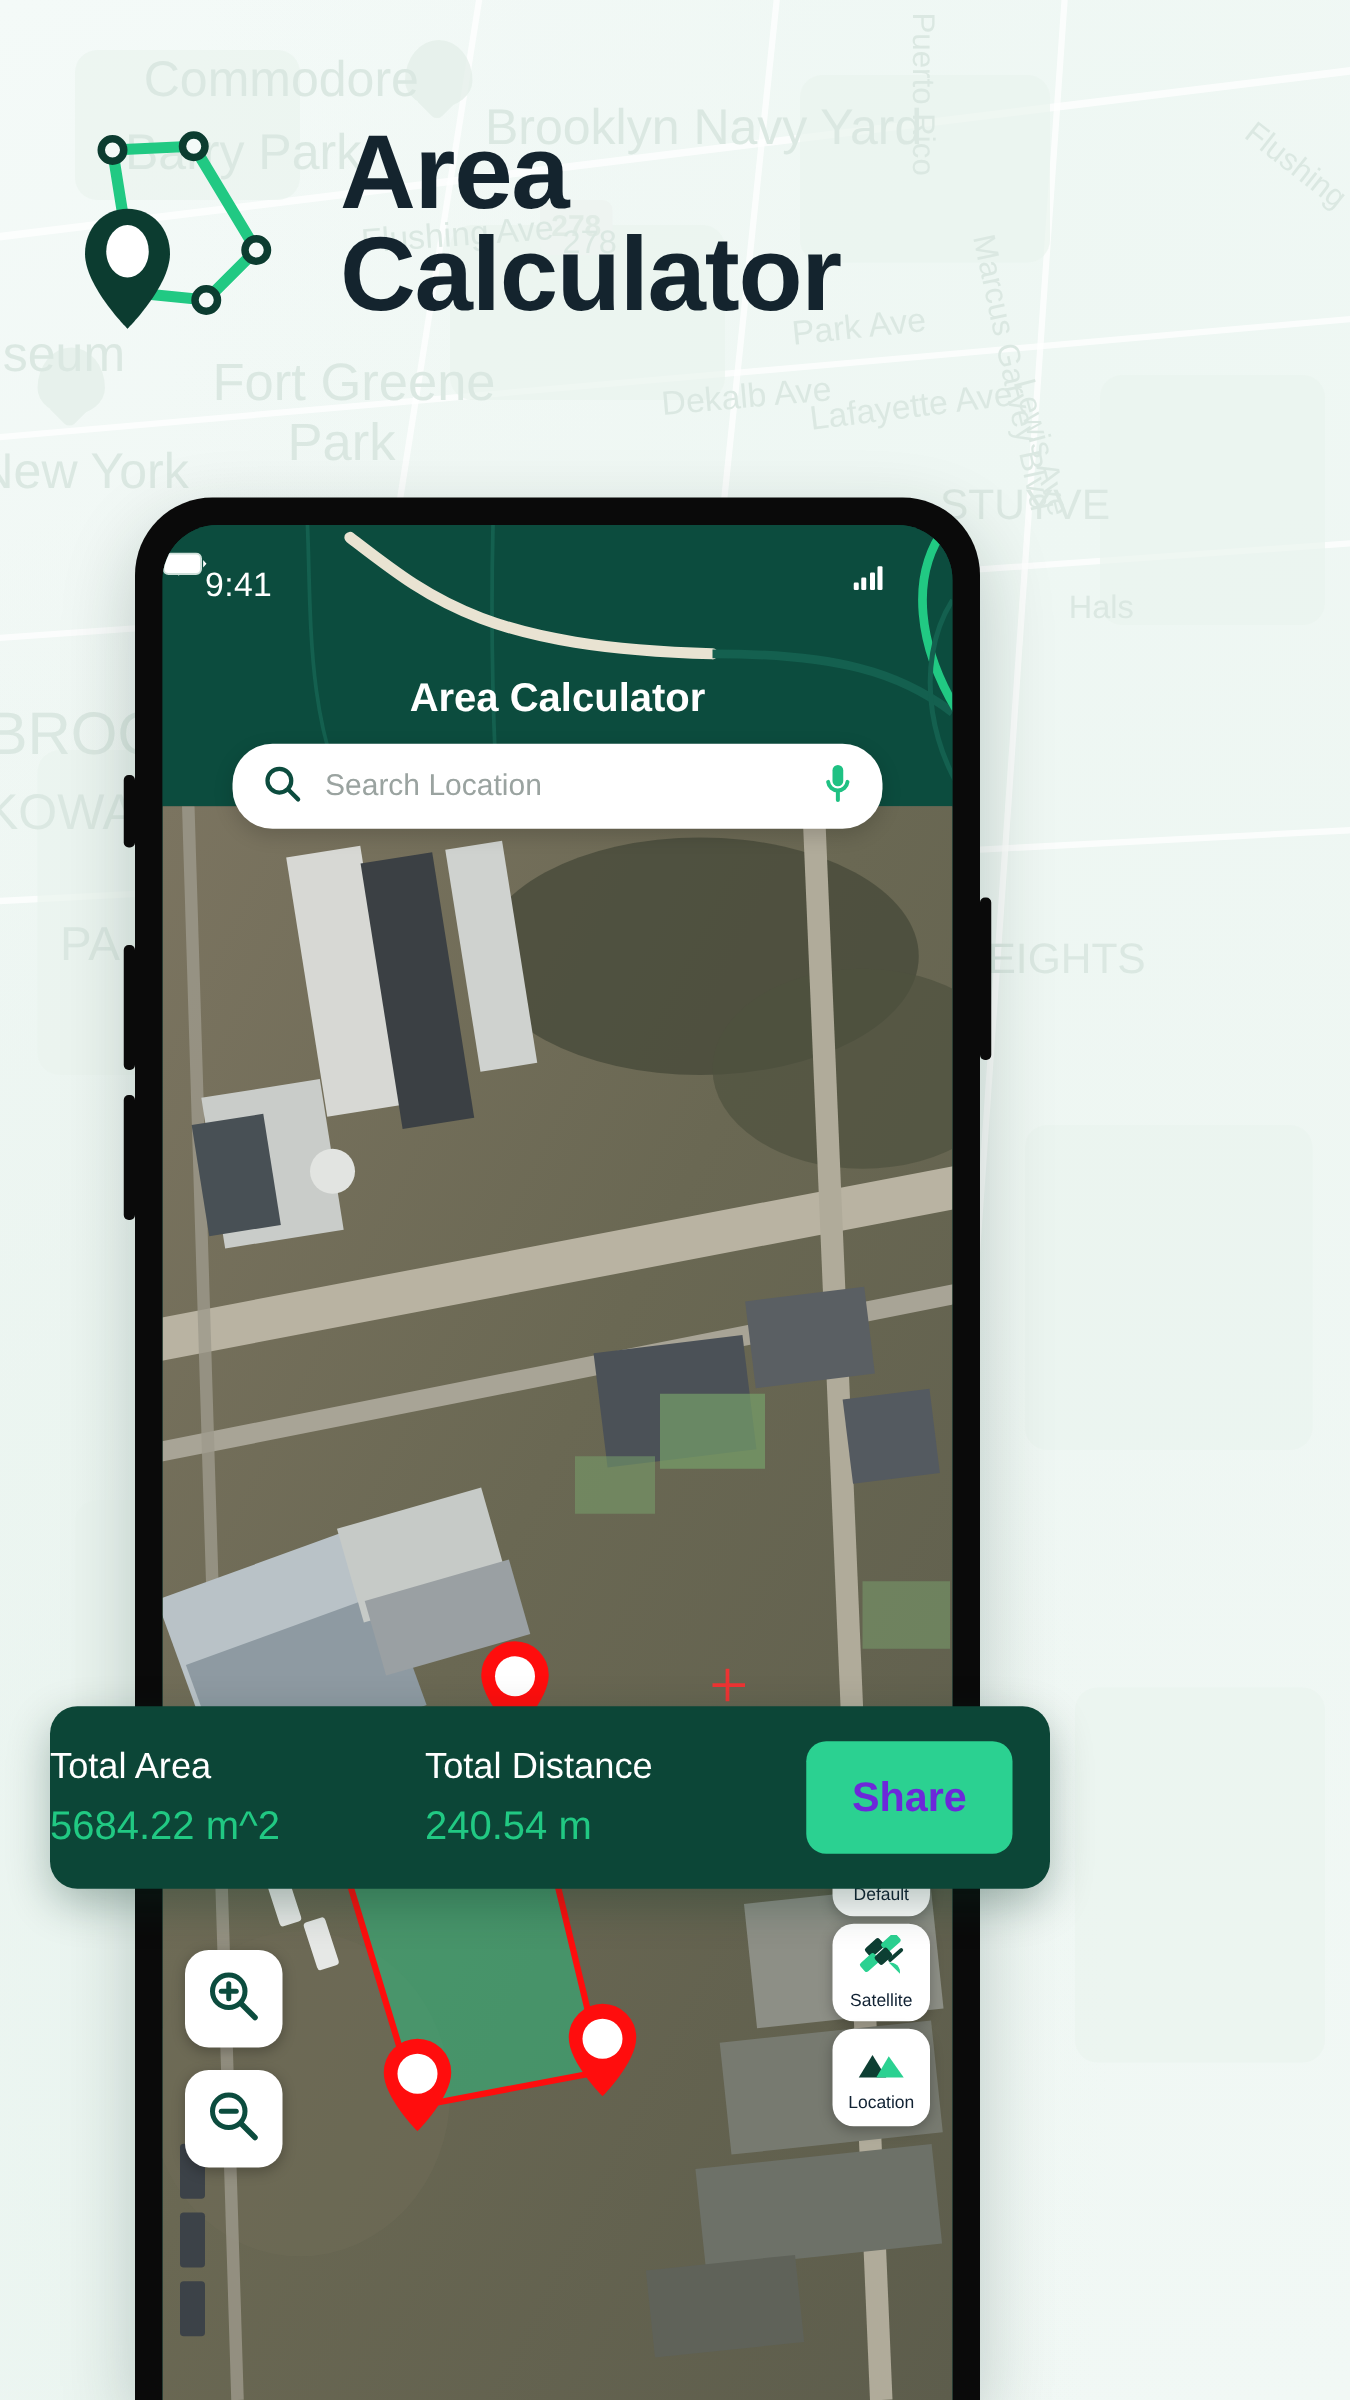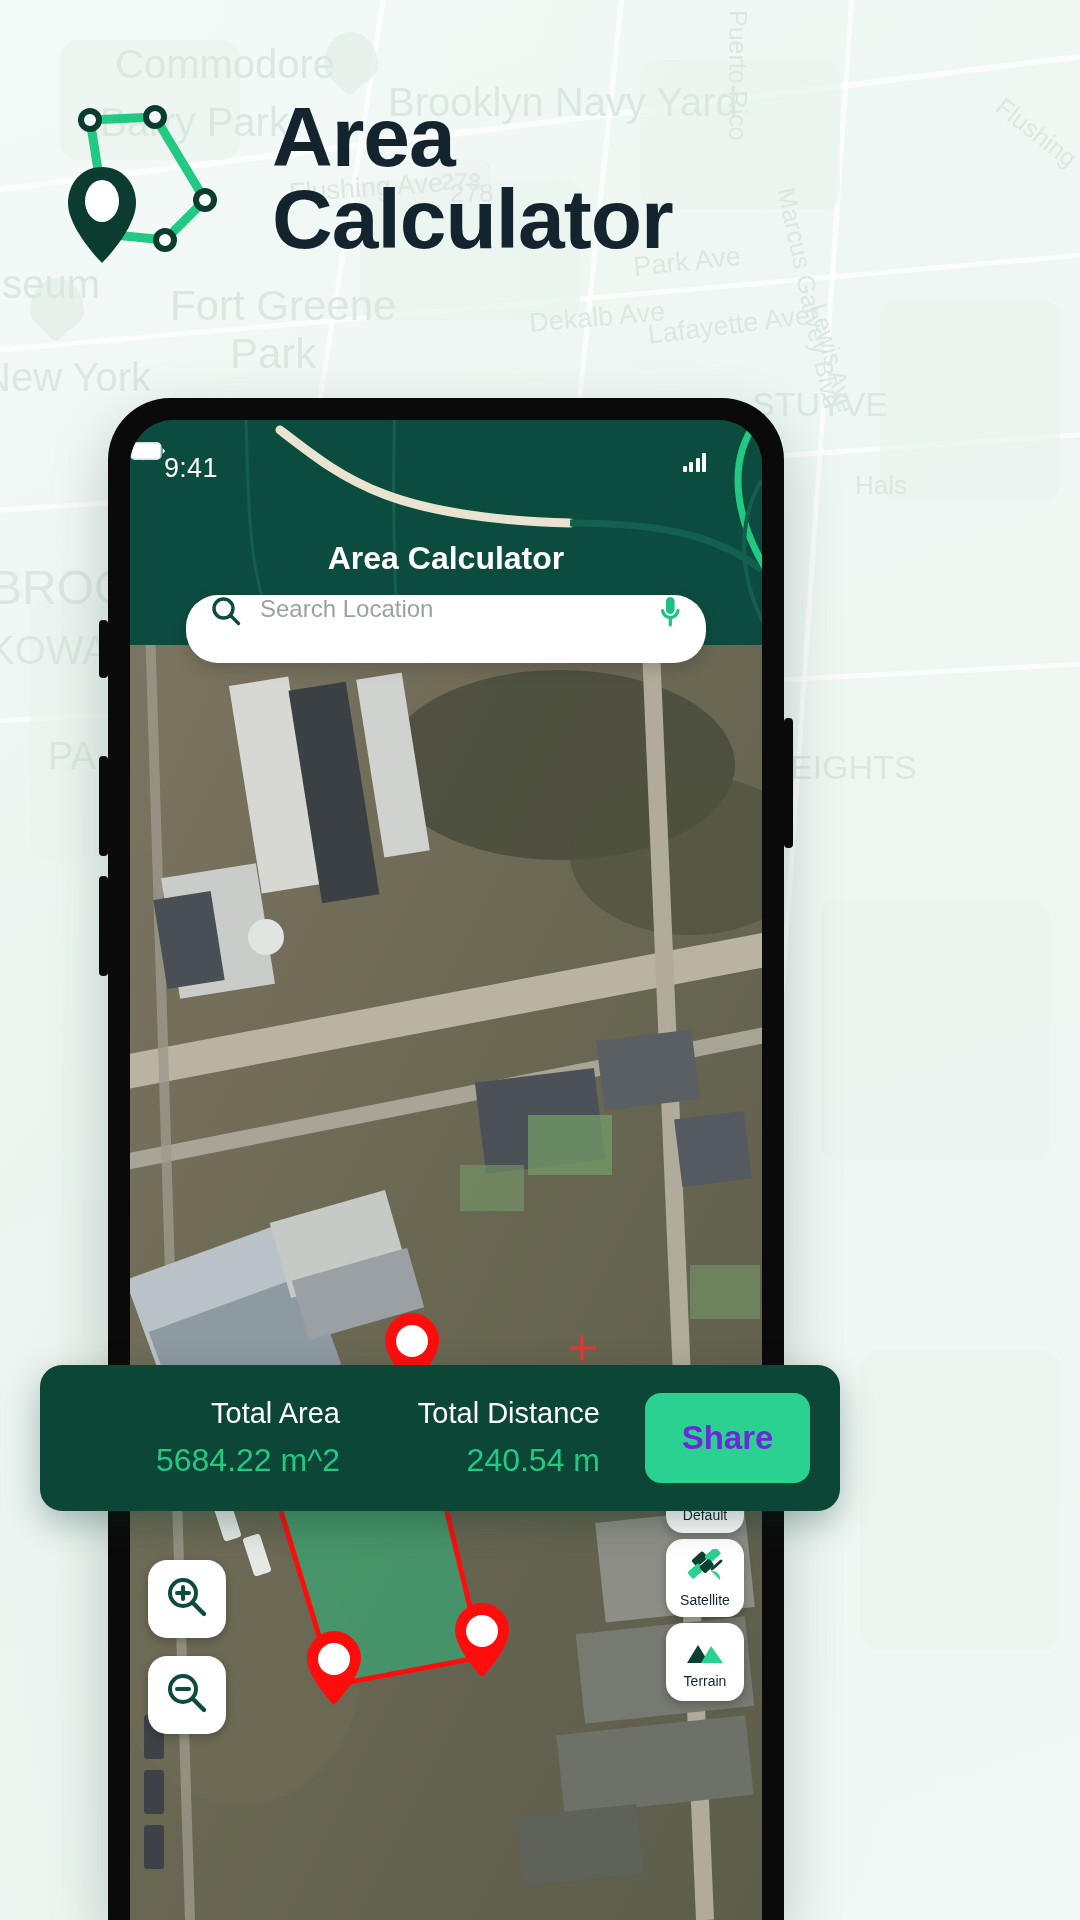--- a/index.html
+++ b/index.html
@@ -121,21 +121,21 @@
     font-size:32px; font-weight:700;
     z-index:4;
   }
 
   
   #search-bar {
     position:absolute; left:56px; top:175px;
     width:520px; height:68px;
     background:#fff;
     border-radius:32px;
-    display:flex; align-items:flex-start;
+    display:flex; align-items:center;
     padding:0 24px;
     z-index:6;
     box-shadow:0 5px 16px rgba(0,0,0,.16);
   }
   #search-input-text {
     flex:1;
     margin-left:18px;
     color:#9aa3a0;
     font-size:24px;
   }
@@ -185,21 +185,21 @@
     position:absolute;
     left:40px; top:1365px;
     width:800px; height:146px;
     background:#0c4637;
     border-radius:22px;
     display:flex; align-items:center;
     padding:0 0 0 0;
     box-shadow:0 12px 34px rgba(6,50,38,.3);
     z-index:20;
   }
-  .result-col { display:flex; flex-direction:column; align-items:flex-end; gap:12px; }
+  .result-col { display:flex; flex-direction:column; align-items:flex-start; gap:12px; }
   #col-area { width:300px; }
   #col-dist { width:260px; }
   .result-label { color:#fff; font-size:29px; font-weight:400; }
   .result-value { color:#21c983; font-size:32px; font-weight:400; }
   #share-button {
     margin-left:auto; margin-right:30px;
     width:165px; height:90px;
     background:#2bd191;
     border-radius:16px;
     display:flex; align-items:center; justify-content:center;
@@ -453,21 +453,21 @@
           </span>
           <span class="map-type-label">Satellite</span>
         </div>
         <div class="map-type-btn">
           <span>
             <svg width="40" height="30" viewBox="0 0 40 30">
               <path d="M2 27 L13 9 L24 27 Z" fill="#0d3f33"></path>
               <path d="M16 27 L26 10 L38 27 Z" fill="#2bd191"></path>
             </svg>
           </span>
-          <span class="map-type-label">Terrain</span>
+          <span class="map-type-label">Location</span>
         </div>
       </div>
 
       <div id="zoom-stack">
         <div class="zoom-btn">
           <span>
             <svg width="44" height="44" viewBox="0 0 44 44">
               <circle cx="18" cy="18" r="13" fill="none" stroke="#0c4c3e" stroke-width="4"></circle>
               <line x1="18" y1="12" x2="18" y2="24" stroke="#0c4c3e" stroke-width="4" stroke-linecap="round"></line>
               <line x1="12" y1="18" x2="24" y2="18" stroke="#0c4c3e" stroke-width="4" stroke-linecap="round"></line>

